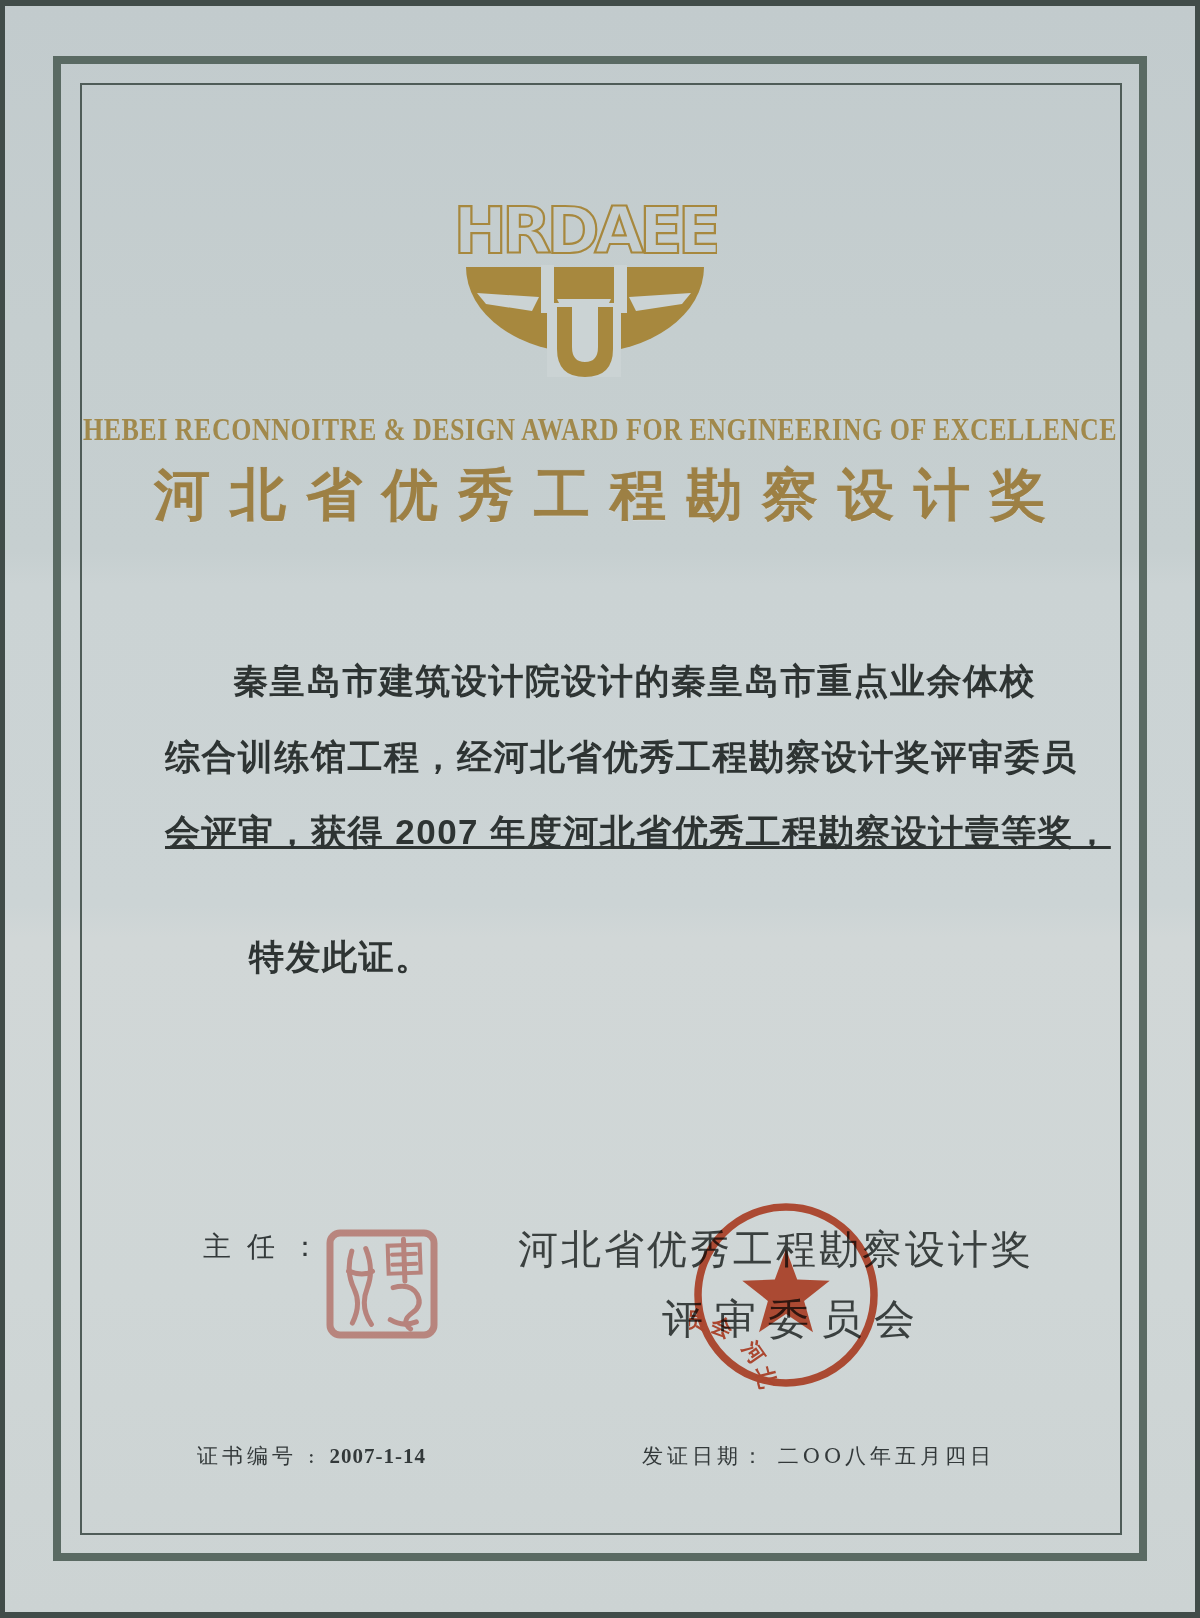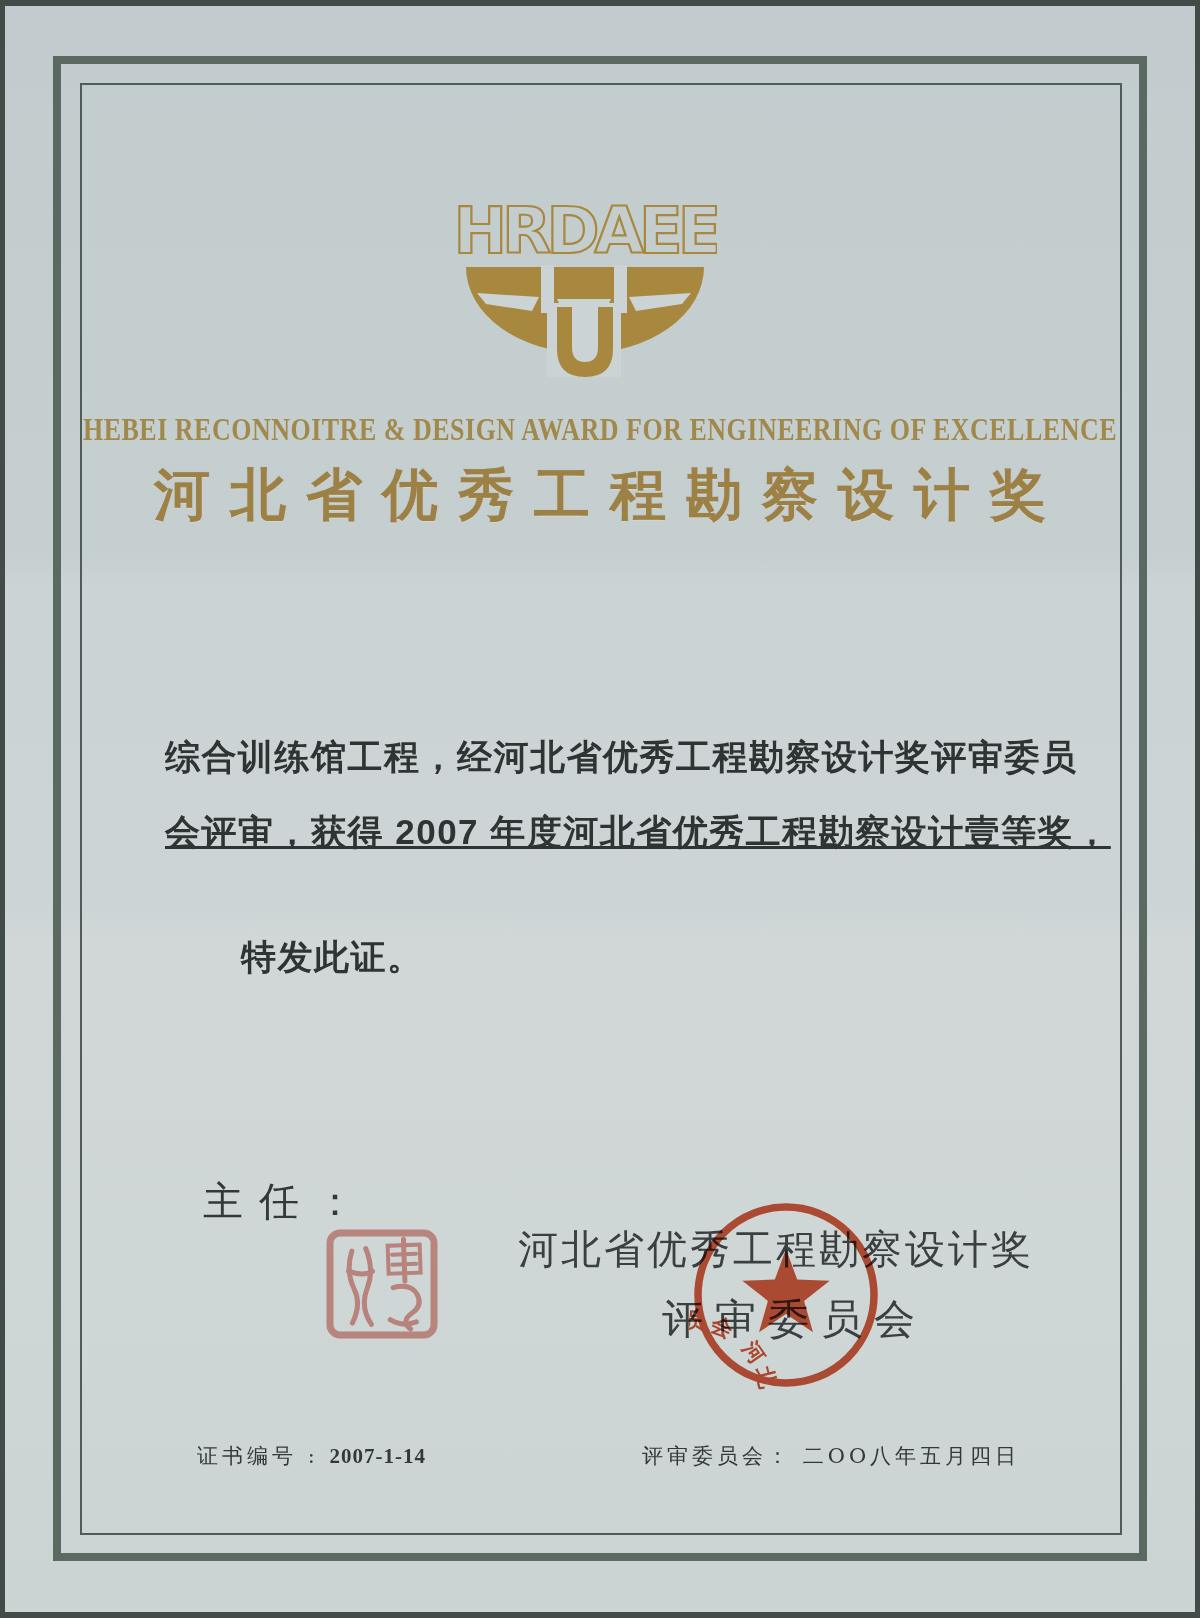--- a/index.html
+++ b/index.html
@@ -41,25 +41,25 @@
     white-space:nowrap;
   }
   .body-line{
     position:absolute;
     font-weight:bold;font-size:35px;letter-spacing:1.5px;
     color:#2e3433;white-space:nowrap;
   }
   .bl1{left:228px;top:652px;}
   .bl2{left:160px;top:728px;}
   .bl3{left:160px;top:803px;text-decoration:underline;}
-  .bl4{left:236px;top:928px;}
+  .bl4{left:244px;top:928px;}
   .kai{font-family:"DejaVu Serif","Liberation Serif", serif;}
   .director-label{
-    position:absolute;left:198px;top:1168px;
-    font-size:40px;letter-spacing:16px;color:#33393a;white-space:nowrap;
+    position:absolute;left:198px;top:1222px;
+    font-size:28px;letter-spacing:16px;color:#33393a;white-space:nowrap;
   }
   .committee-1{
     position:absolute;left:513px;top:1216px;
     font-size:40px;letter-spacing:3px;color:#3a403f;white-space:nowrap;
   }
   .committee-2{
     position:absolute;left:657px;top:1286px;
     font-size:41px;letter-spacing:12px;color:#3a403f;white-space:nowrap;
   }
   .seal-round{
@@ -102,20 +102,21 @@
     <rect x="94" y="132" width="74" height="74" fill="#cbd3d4"></rect>
 
     <path d="M104,136 h15 v40 q0,15 13,15 q13,0 13,-15 v-40 h15 v42 q0,28 -28,28 q-28,0 -28,-28 Z" fill="#a7883e"></path>
 
     <text x="132" y="82" text-anchor="middle" font-family="DejaVu Sans, sans-serif" font-weight="bold" font-size="64" letter-spacing="-5" fill="none" stroke="#a7883e" stroke-width="2.2">HRDAEE</text>
   </svg>
 
   <div class="title-en">HEBEI RECONNOITRE &amp; DESIGN AWARD FOR ENGINEERING OF EXCELLENCE</div>
   <div class="title-zh">河北省优秀工程勘察设计奖</div>
 
+  <div class="body-line bl1">秦皇岛市建筑设计院设计的秦皇岛市重点业余体校</div>
   <div class="body-line bl2">综合训练馆工程，经河北省优秀工程勘察设计奖评审委员</div>
   <div class="body-line bl3">会评审，获得 2007 年度河北省优秀工程勘察设计壹等奖，</div>
   <div class="body-line bl4">特发此证。</div>
 
   <div class="director-label kai">主任：</div>
   <div class="committee-1 kai">河北省优秀工程勘察设计奖</div>
   <div class="committee-2 kai">评审委员会</div>
 
   <svg class="seal-square" viewBox="0 0 118 116">
     <g stroke="#e0958b" fill="none" stroke-linecap="round">
@@ -141,16 +142,16 @@
     <polygon fill="#d04a2b" points="97,51 108.2,81.6 140.7,82.8 115.1,102.9 124,134.2 97,116 70,134.2 78.9,102.9 53.3,82.8 85.8,81.6"></polygon>
     <text font-size="21.5" fill="#cf4527" letter-spacing="3.6" font-family="DejaVu Sans, sans-serif" font-weight="bold">
       <textPath href="#ring">河北省优秀工程勘察设计奖评审委员会</textPath>
     </text>
   </svg>
 
   <div class="footer-item f-certno">
     <span>证书编号 : </span><b>2007-1-14</b>
   </div>
   <div class="footer-item f-date">
-    <span>评审委员会： </span><span>二OO八年五月四日</span>
+    <span>发证日期： </span><span>二OO八年五月四日</span>
   </div>
 
 </div>
 
 </body></html>

